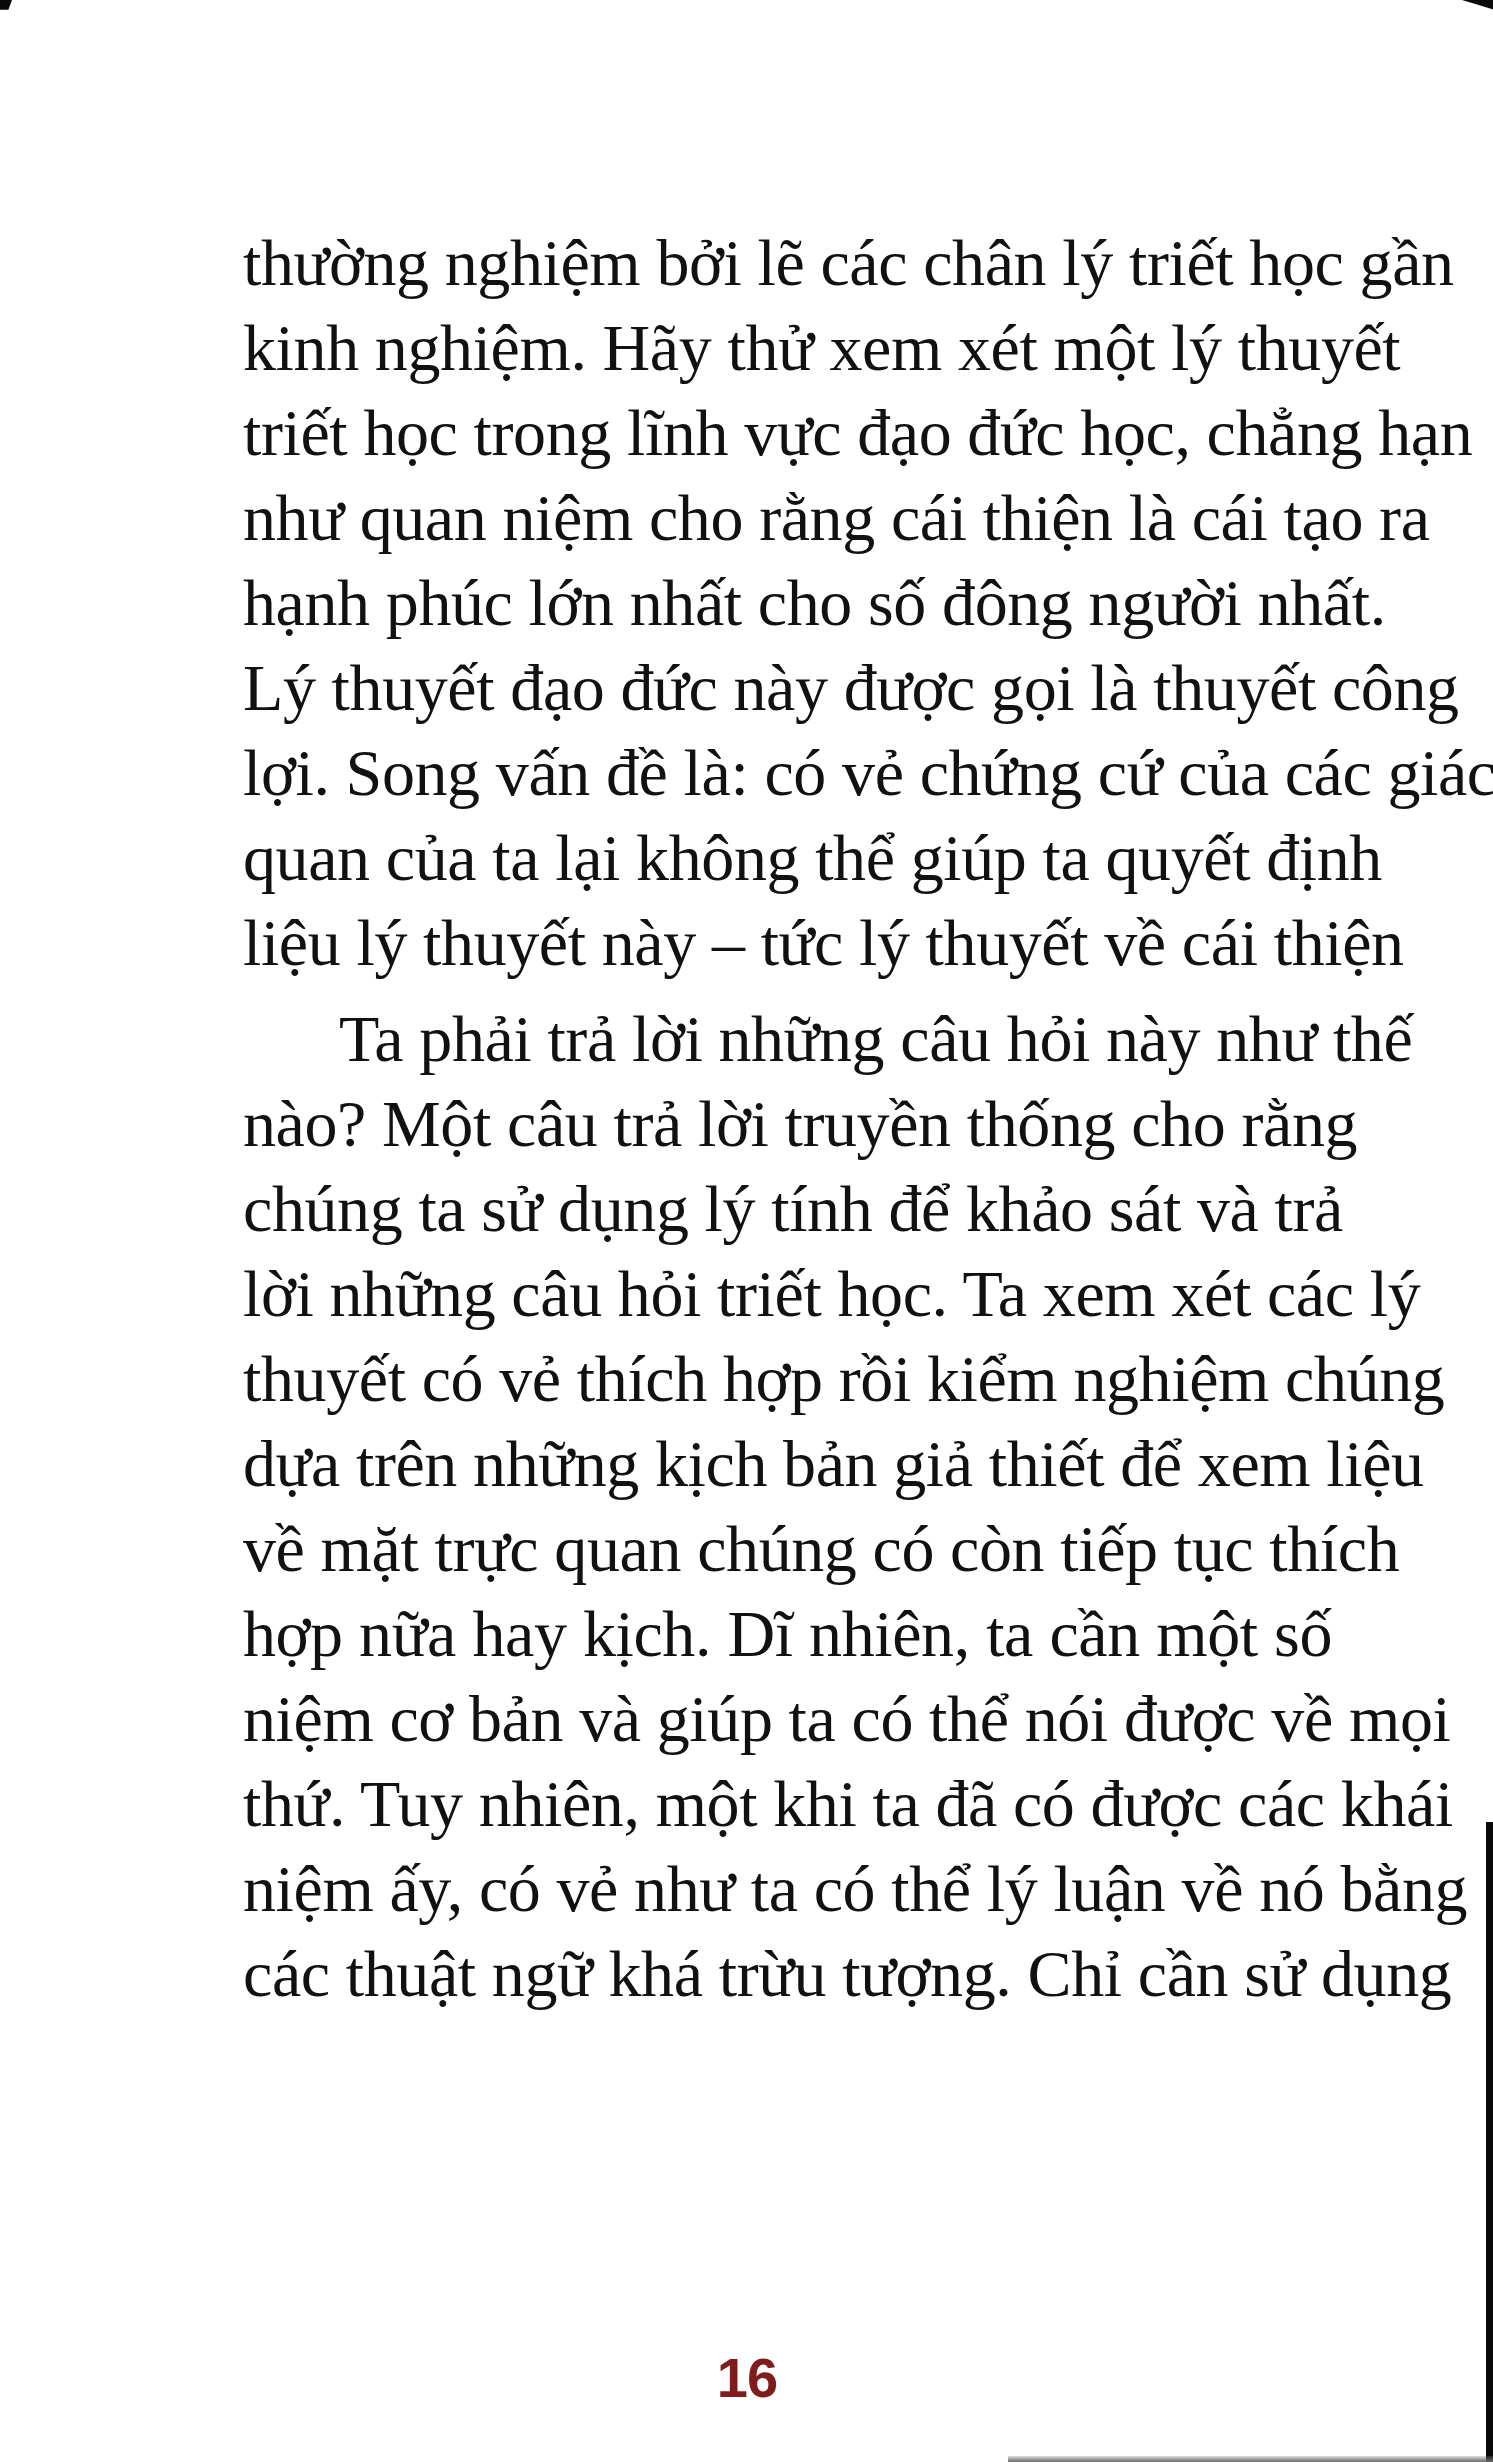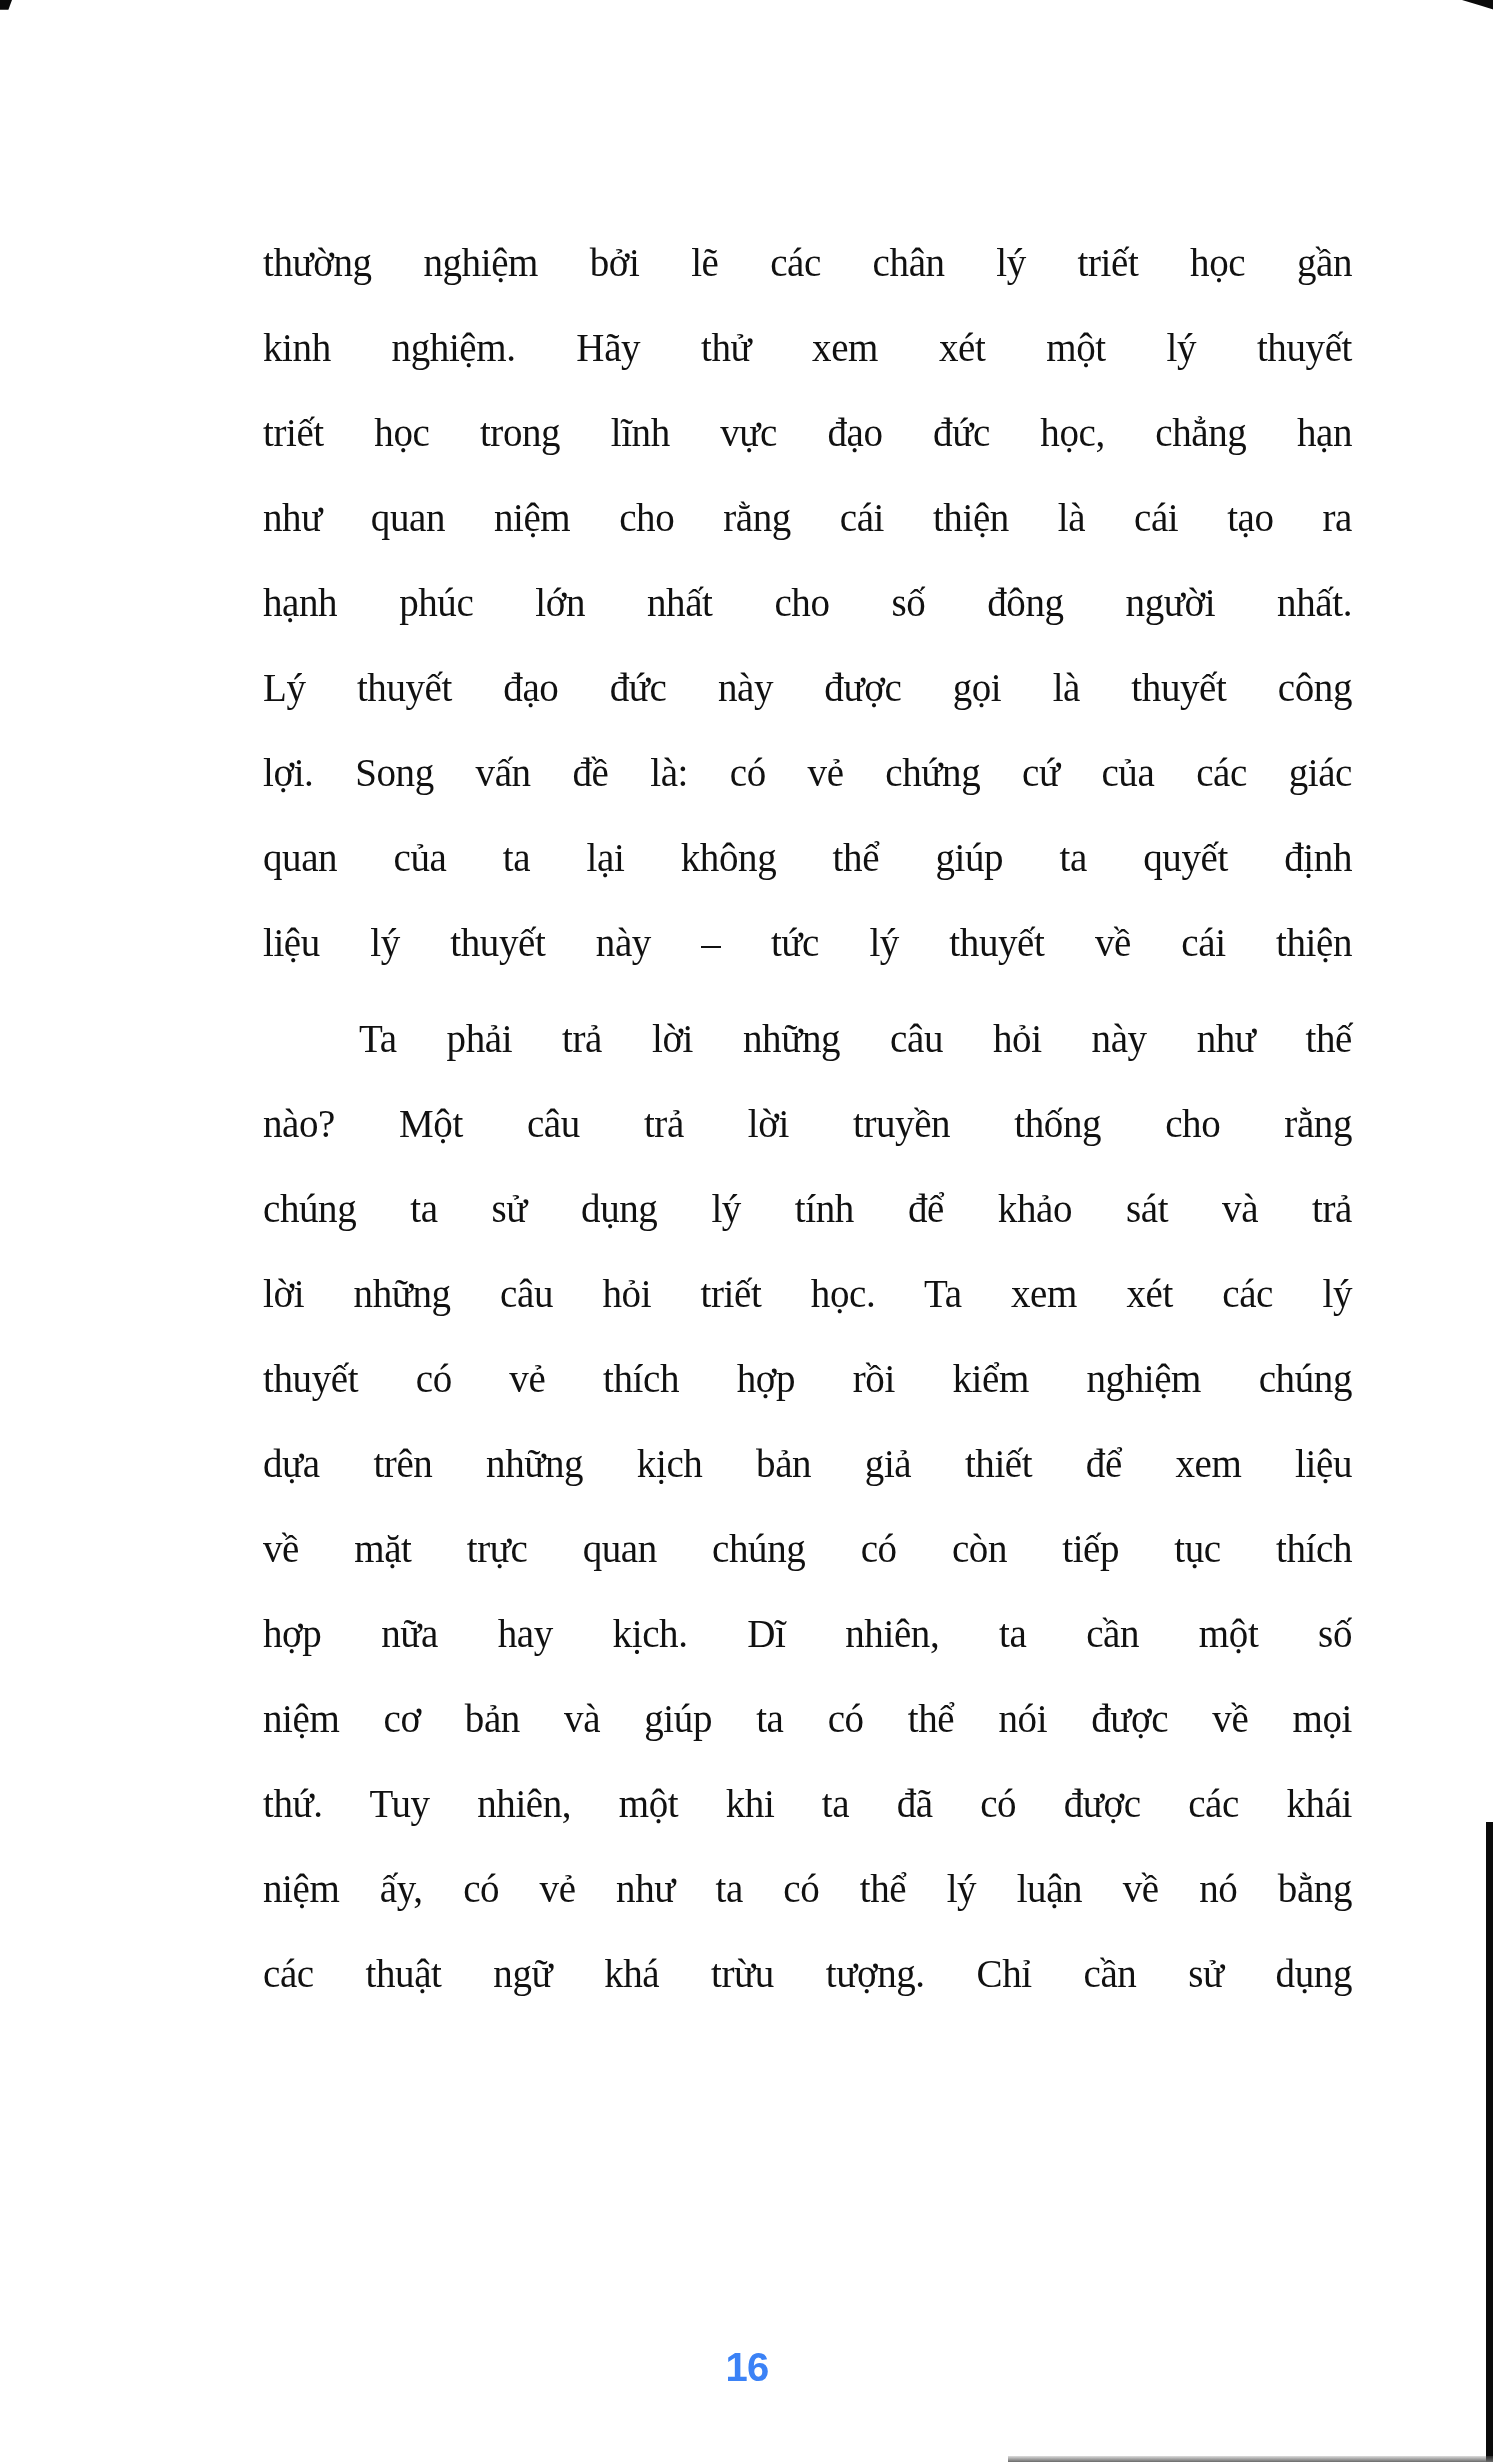--- a/index.html
+++ b/index.html
@@ -49,24 +49,23 @@
       width: 485px;
       height: 5.7px;
       background: linear-gradient(to bottom, rgba(120,120,120,0.25), #6a6a6a);
     }
     .text-block {
       position: absolute;
       left: 243px;
       top: 220px;
       width: 1089px;
       font-family: "Liberation Serif", "DejaVu Serif", serif;
-      font-size: 39px;
+      font-size: 66px;
       color: #111111;
       letter-spacing: -0.4px;
-      margin-left: 20px;
     }
     .line {
       height: 85px;
       line-height: 85px;
       white-space: nowrap;
       text-align: justify;
       text-align-last: justify;
     }
     .line.last {
       text-align-last: left;
@@ -79,22 +78,22 @@
       padding-left: 96px;
     }
     .page-number {
       position: absolute;
       left: 0;
       width: 1494px;
       top: 2345px;
       text-align: center;
       font-family: "Liberation Sans", "DejaVu Sans", sans-serif;
       font-weight: bold;
-      font-size: 40px;
-      color: #3b82f6;
+      font-size: 56px;
+      color: #7f1d1d;
       letter-spacing: -0.8px;
       box-sizing: border-box;
     }
   </style>
 </head>
 <body>
 
 <div class="page">
   <div class="corner-mark-tl"></div>
   <div class="corner-mark-tr"></div>

